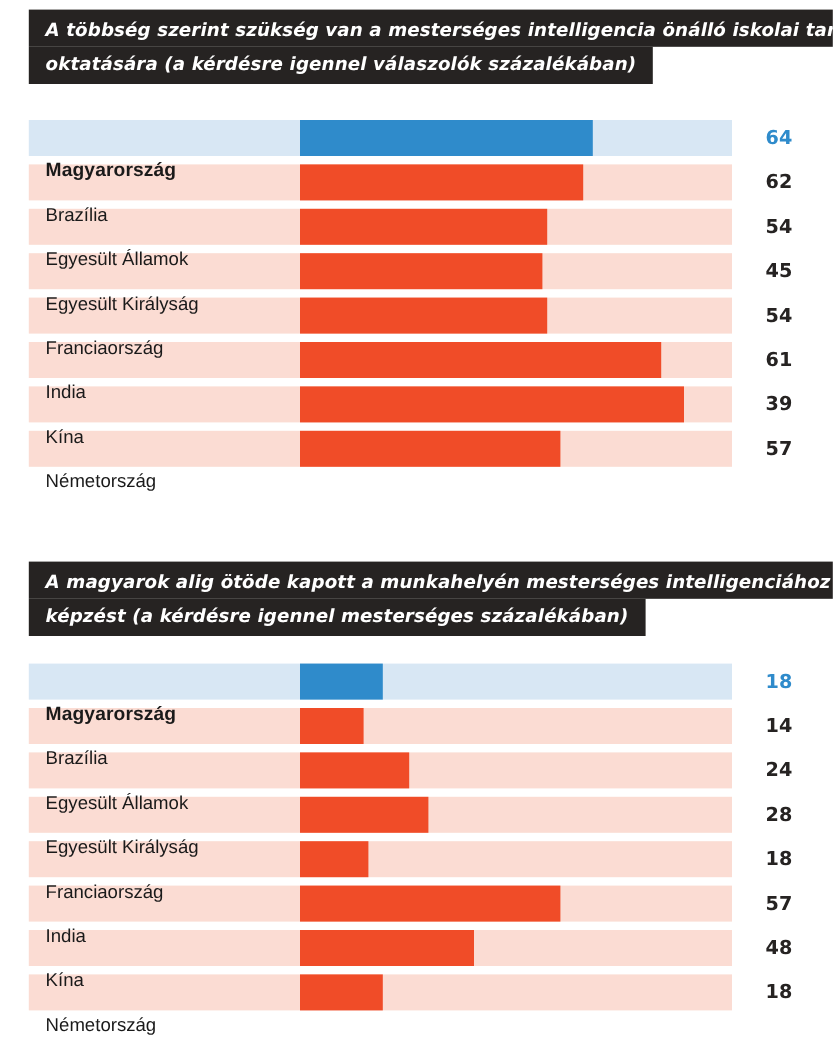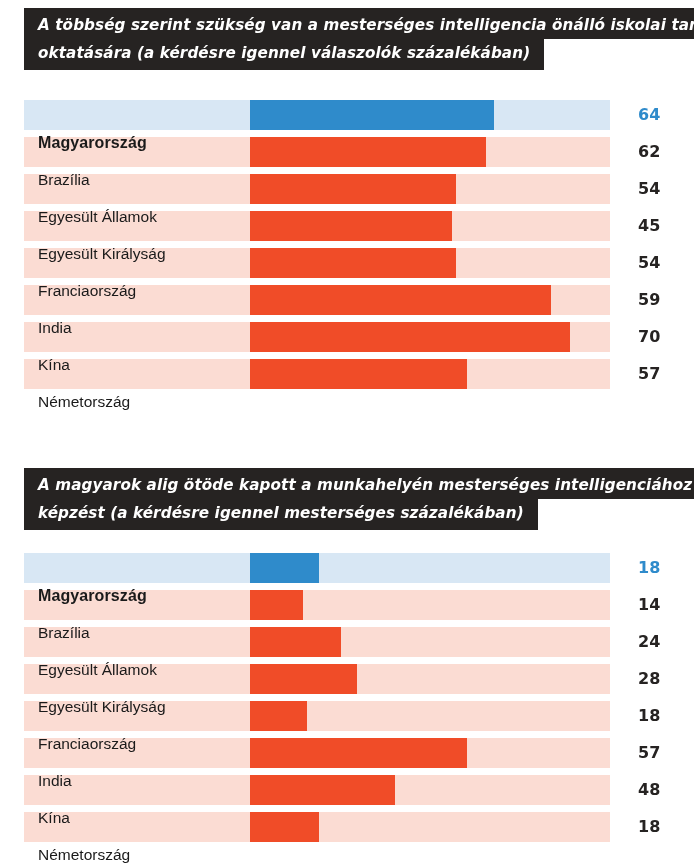--- a/index.html
+++ b/index.html
@@ -150,27 +150,27 @@
       <div class="row">
         <div class="track"></div>
         <div class="bar" style="width: 205.74px;"></div>
         <div class="label">Franciaország</div>
         <div class="value">54</div>
       </div>
       <div class="row">
         <div class="track"></div>
         <div class="bar" style="width: 300.99px;"></div>
         <div class="label">India</div>
-        <div class="value">59</div>
+        <div class="value">61</div>
       </div>
       <div class="row">
         <div class="track"></div>
         <div class="bar" style="width: 320.04px;"></div>
         <div class="label">Kína</div>
-        <div class="value">70</div>
+        <div class="value">39</div>
       </div>
       <div class="row">
         <div class="track"></div>
         <div class="bar" style="width: 217.17px;"></div>
         <div class="label">Németország</div>
         <div class="value">57</div>
       </div>
     </div>
 
   <div class="banner" id="banner-2">

